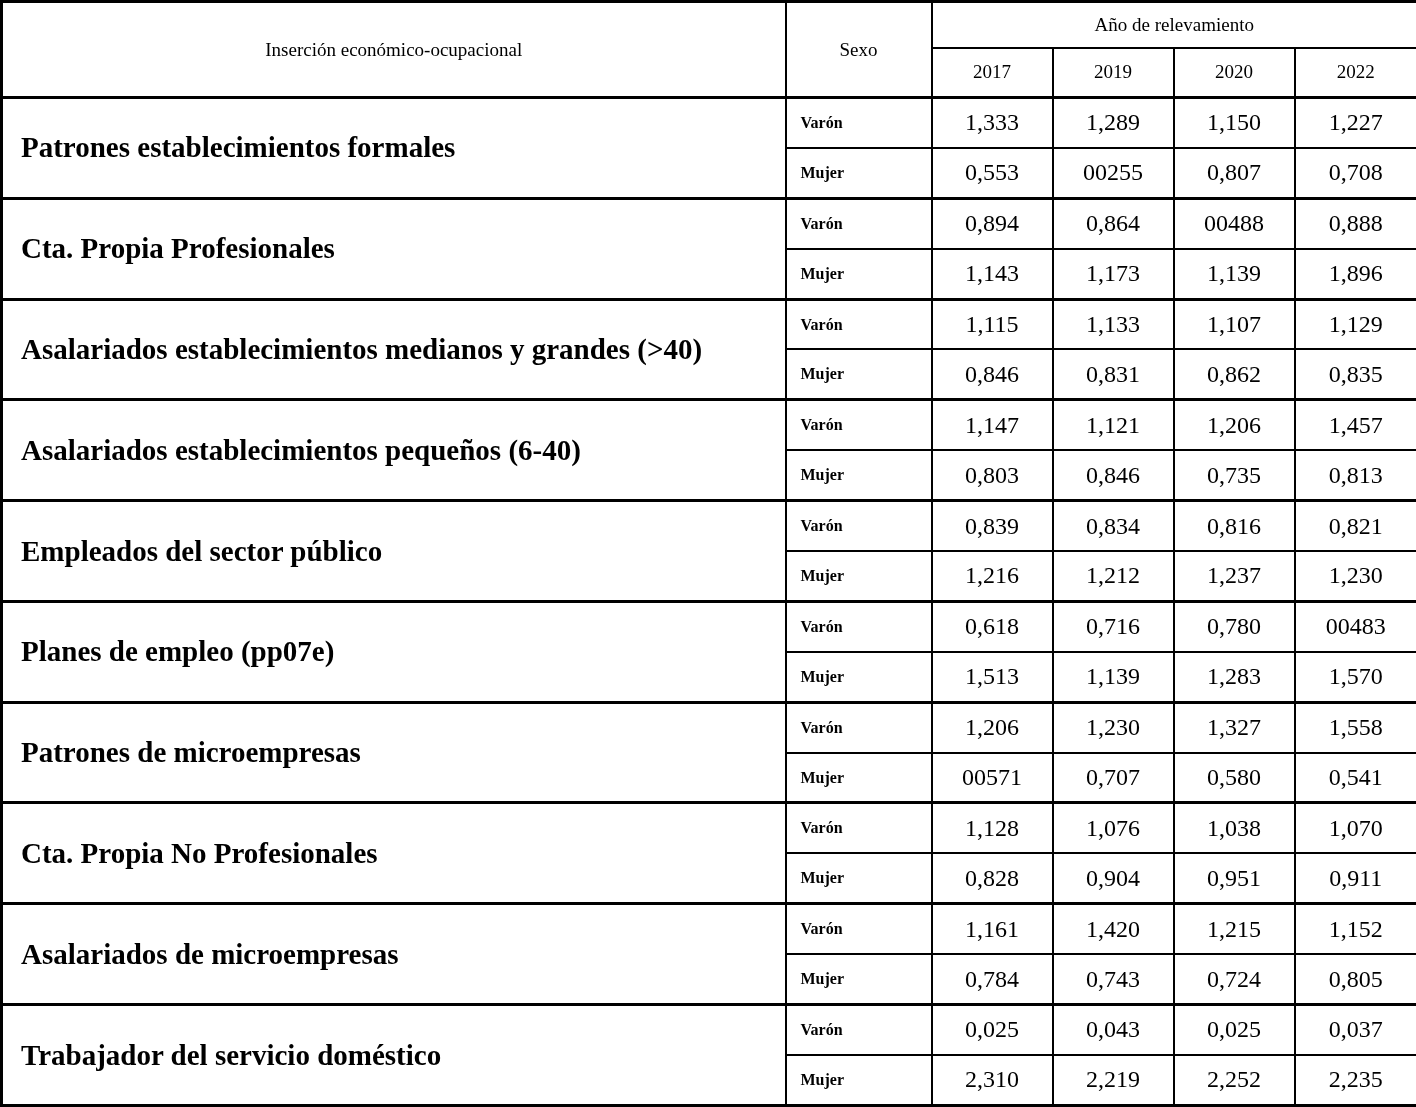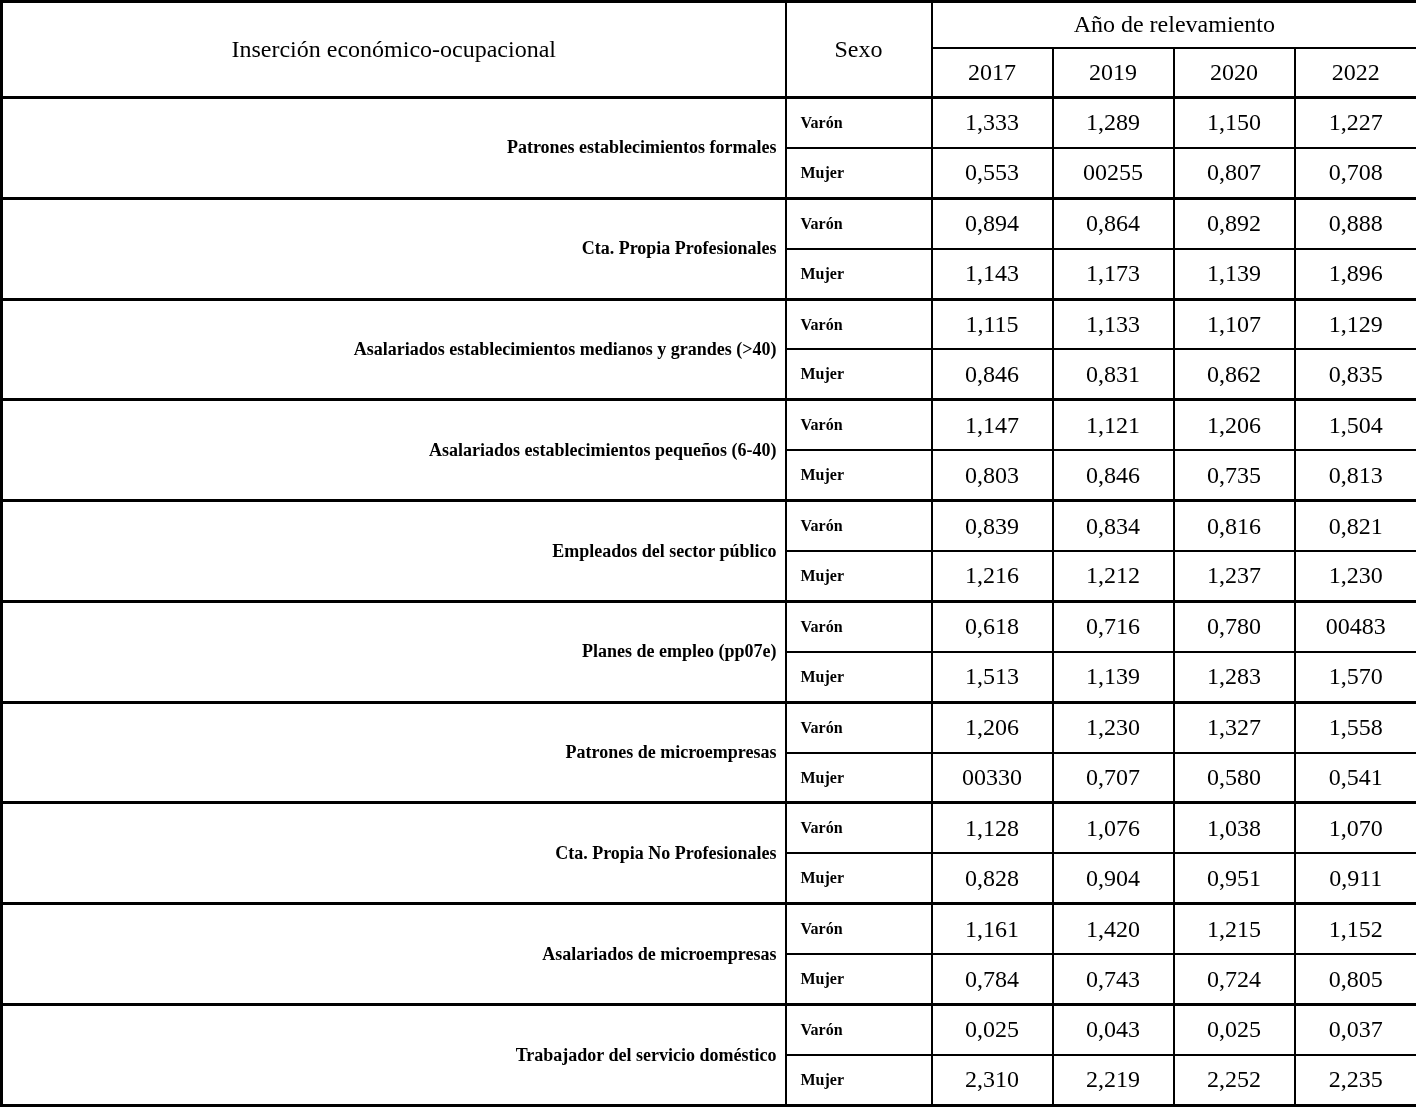--- a/index.html
+++ b/index.html
@@ -25,35 +25,35 @@
   }
   th, td {
     border: 2px solid #000000;
     padding: 0;
     vertical-align: middle;
     font-weight: normal;
     overflow: hidden;
   }
   
   thead th {
-    font-size: 24px;
+    font-size: 19px;
     text-align: center;
     font-weight: normal;
   }
   thead tr.group-row { height: 46px; }
   thead tr.years-row { height: 50px; }
   thead tr.years-row th { border-bottom: 3px solid #000000; }
   th.header-insertion, th.header-sex { border-bottom: 3px solid #000000; }
   
   tbody tr { height: 50px; }
   tbody tr.group-start td { border-top: 3px solid #000000; }
   td.category-cell {
     font-weight: bold;
-    font-size: 18px;
-    text-align: right;
+    font-size: 29px;
+    text-align: left;
     padding-left: 18px;
     padding-right: 8px;
   }
   td.sex-cell {
     font-weight: bold;
     font-size: 16px;
     text-align: left;
     padding-left: 14px;
   }
   td.value-cell {
@@ -103,21 +103,21 @@
           <td class="value-cell">0,553</td>
           <td class="value-cell">00255</td>
           <td class="value-cell">0,807</td>
           <td class="value-cell">0,708</td>
         </tr>
         <tr class="group-start">
           <td rowspan="2" class="category-cell">Cta. Propia Profesionales</td>
           <td class="sex-cell">Varón</td>
           <td class="value-cell">0,894</td>
           <td class="value-cell">0,864</td>
-          <td class="value-cell">0,892</td>
+          <td class="value-cell">00488</td>
           <td class="value-cell">0,888</td>
         </tr>
         <tr>
           <td class="sex-cell">Mujer</td>
           <td class="value-cell">1,143</td>
           <td class="value-cell">1,173</td>
           <td class="value-cell">1,139</td>
           <td class="value-cell">1,896</td>
         </tr>
         <tr class="group-start">
@@ -134,21 +134,21 @@
           <td class="value-cell">0,831</td>
           <td class="value-cell">0,862</td>
           <td class="value-cell">0,835</td>
         </tr>
         <tr class="group-start">
           <td rowspan="2" class="category-cell">Asalariados establecimientos pequeños (6-40)</td>
           <td class="sex-cell">Varón</td>
           <td class="value-cell">1,147</td>
           <td class="value-cell">1,121</td>
           <td class="value-cell">1,206</td>
-          <td class="value-cell">1,504</td>
+          <td class="value-cell">1,457</td>
         </tr>
         <tr>
           <td class="sex-cell">Mujer</td>
           <td class="value-cell">0,803</td>
           <td class="value-cell">0,846</td>
           <td class="value-cell">0,735</td>
           <td class="value-cell">0,813</td>
         </tr>
         <tr class="group-start">
           <td rowspan="2" class="category-cell">Empleados del sector público</td>
@@ -183,21 +183,21 @@
         <tr class="group-start">
           <td rowspan="2" class="category-cell">Patrones de microempresas</td>
           <td class="sex-cell">Varón</td>
           <td class="value-cell">1,206</td>
           <td class="value-cell">1,230</td>
           <td class="value-cell">1,327</td>
           <td class="value-cell">1,558</td>
         </tr>
         <tr>
           <td class="sex-cell">Mujer</td>
-          <td class="value-cell">00330</td>
+          <td class="value-cell">00571</td>
           <td class="value-cell">0,707</td>
           <td class="value-cell">0,580</td>
           <td class="value-cell">0,541</td>
         </tr>
         <tr class="group-start">
           <td rowspan="2" class="category-cell">Cta. Propia No Profesionales</td>
           <td class="sex-cell">Varón</td>
           <td class="value-cell">1,128</td>
           <td class="value-cell">1,076</td>
           <td class="value-cell">1,038</td>

